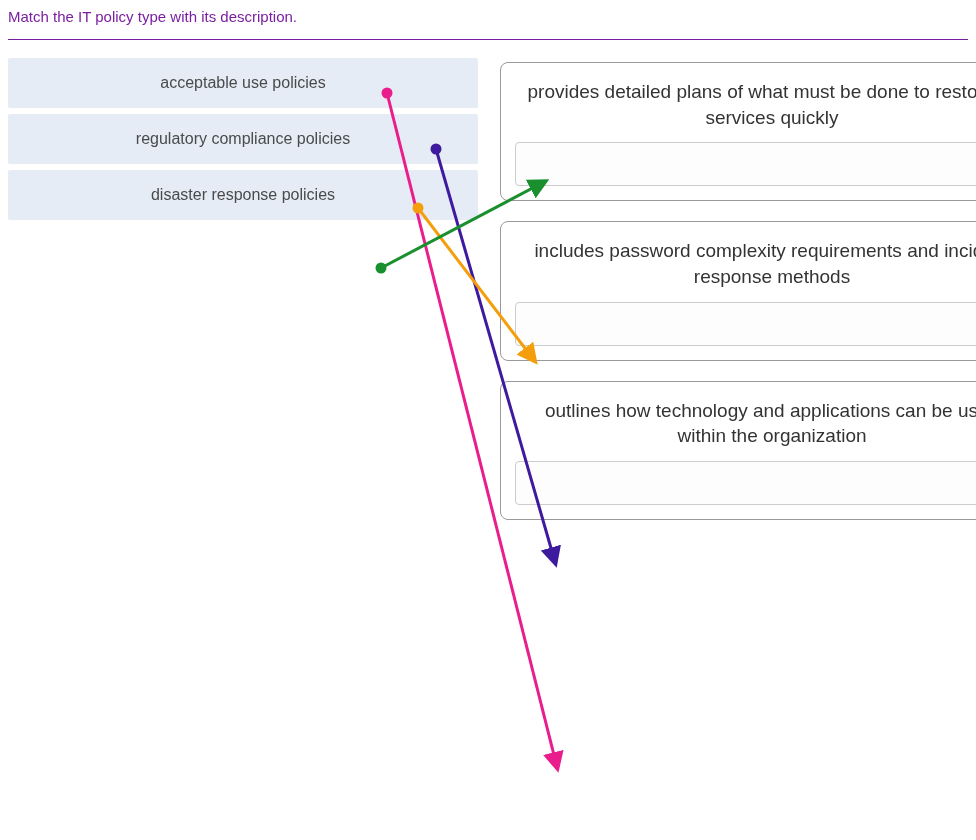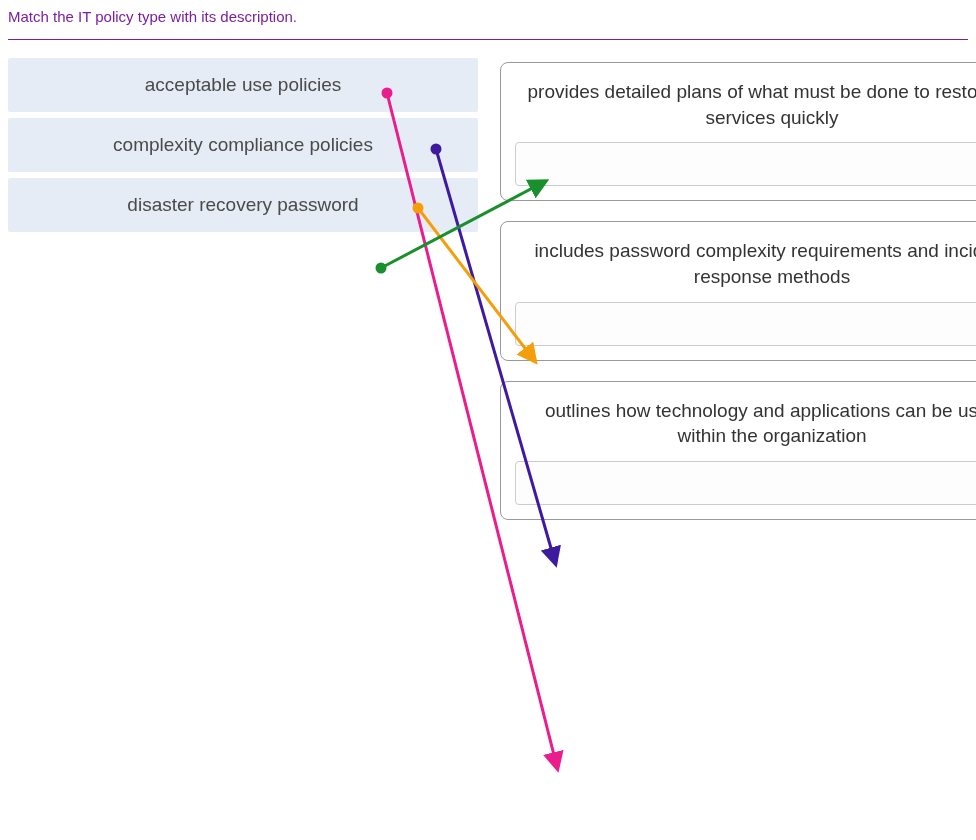--- a/index.html
+++ b/index.html
@@ -26,21 +26,21 @@
   }
   .left-col {
     position: absolute;
     left: 8px;
     top: 0;
     width: 470px;
   }
   .source-item {
     background: #e5ecf6;
     color: #4a4a4a;
-    font-size: 19px;
+    font-size: 16px;
     text-align: center;
     padding: 16px 10px;
     margin-bottom: 6px;
     border-radius: 2px;
   }
   .right-col {
     position: absolute;
     left: 500px;
     top: 4px;
     width: 544px;
@@ -76,22 +76,22 @@
 </head>
 <body>
 
 <div class="instruction">Match the IT policy type with its description.</div>
 <div class="divider"></div>
 
 <div class="container">
 
   <div class="left-col">
     <div class="source-item">acceptable use policies</div>
-    <div class="source-item">complexity compliance policies</div>
-    <div class="source-item">disaster recovery password</div>
+    <div class="source-item">regulatory compliance policies</div>
+    <div class="source-item">disaster response policies</div>
   </div>
 
   <div class="right-col">
     <div class="target-box">
       <div class="target-text">provides detailed plans of what must be done to restore IT services quickly</div>
       <div class="drop-slot"></div>
     </div>
     <div class="target-box">
       <div class="target-text">includes password complexity requirements and incident response methods</div>
       <div class="drop-slot"></div>

